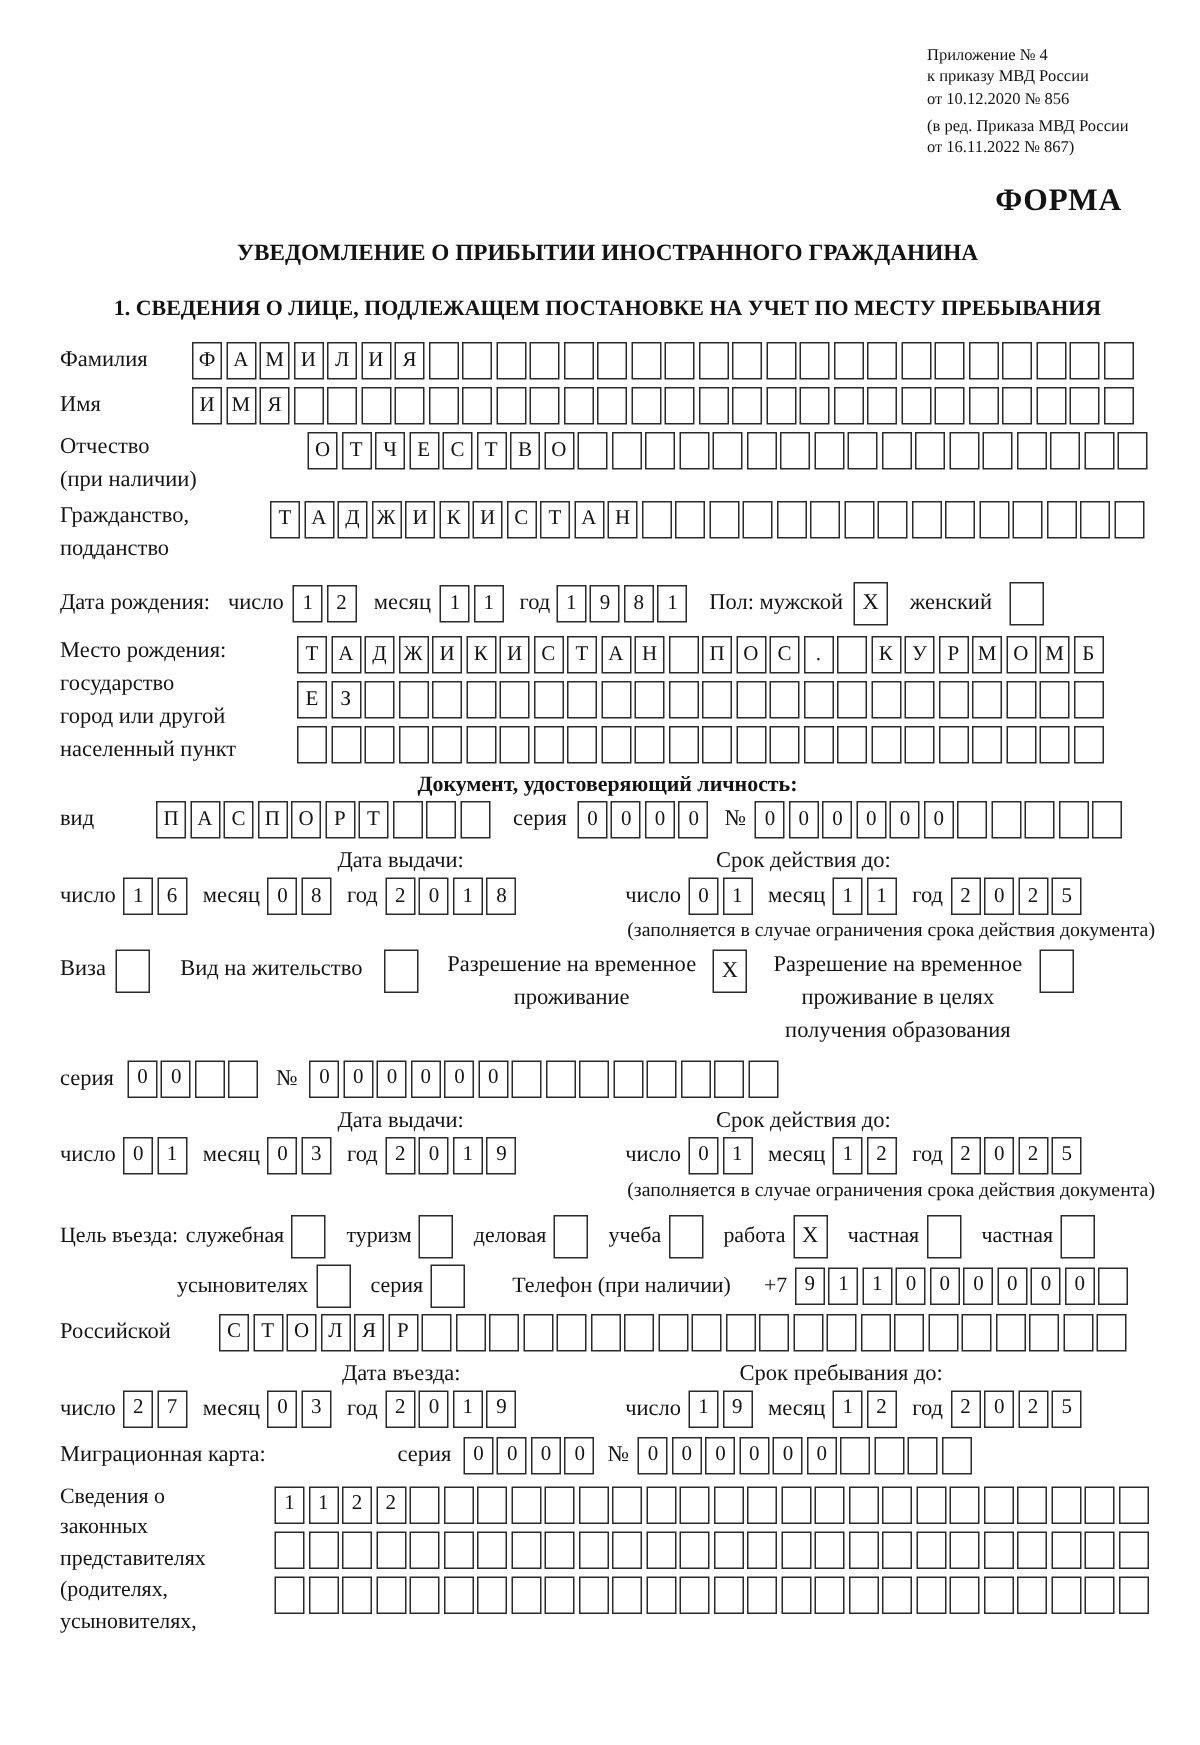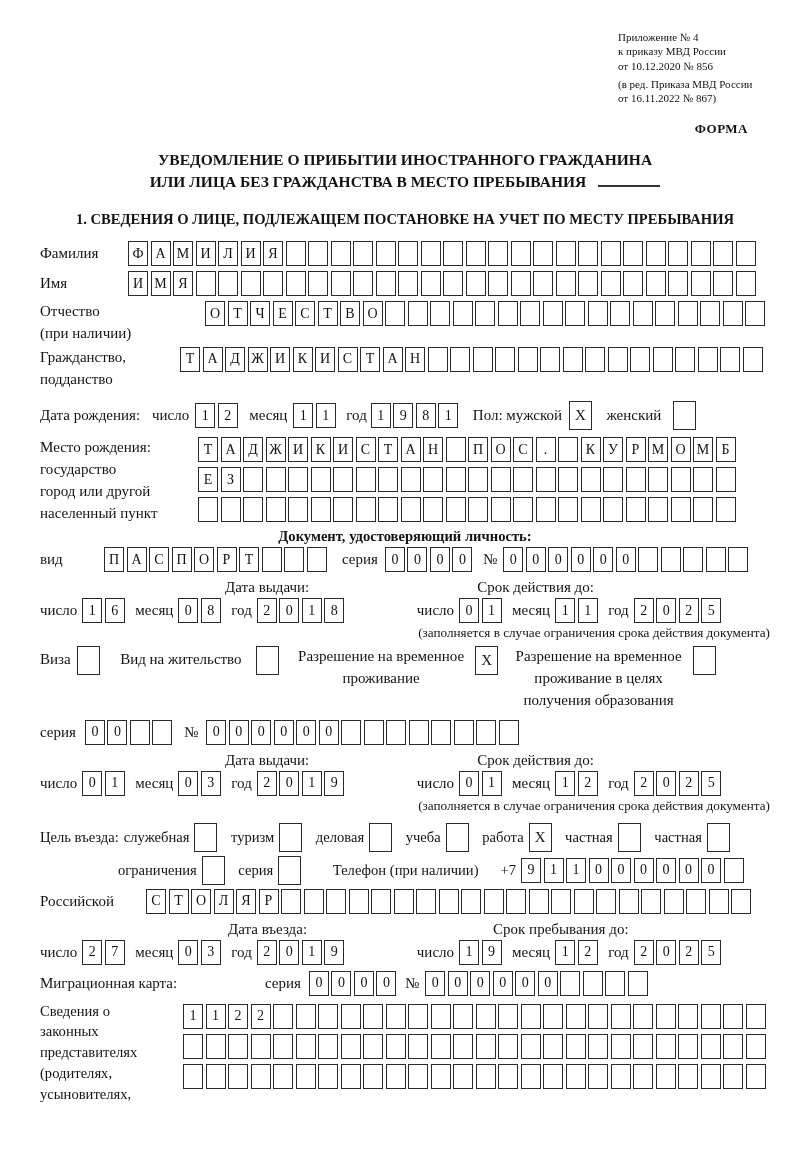--- a/index.html
+++ b/index.html
@@ -8,21 +8,21 @@
     width:800px;height:1163px;overflow:hidden;
     color:#131313;
     font-family:"Liberation Serif","DejaVu Serif",serif;
     font-size:15px;
   }
   .page{width:800px;height:1163px;padding:30px 30px 0 40px}
 
   
   .hdr{margin-left:578px;font-size:11px;line-height:1.3;white-space:nowrap}
   .hdr .amend{margin-top:4px}
-  .form-label{text-align:right;padding-right:22px;font-weight:bold;font-size:13px;margin-top:16px;letter-spacing:.5px}
+  .form-label{text-align:right;padding-right:22px;font-weight:bold;font-size:21px;margin-top:16px;letter-spacing:.5px}
 
   .title{text-align:center;font-weight:bold;font-size:15.5px;line-height:1.42;margin-top:12px}
   .blank{display:inline-block;width:62px;border-bottom:2px solid #333;height:13px;margin-left:12px}
 
   .sec{text-align:center;font-weight:bold;font-size:14.6px;margin-top:18px;white-space:nowrap}
 
   .row{display:flex;align-items:center;margin-top:5px}
   .row.top{align-items:flex-start}
   .cells{display:flex;flex:none;flex-wrap:nowrap}
   .cell{
@@ -56,21 +56,20 @@
     <div>к приказу МВД России</div>
     <div>от 10.12.2020 № 856</div>
     <div class="amend">(в ред. Приказа МВД России</div>
     <div>от 16.11.2022 № 867)</div>
   </div>
 
   <div class="form-label">ФОРМА</div>
 
   <div class="title">
     <div>УВЕДОМЛЕНИЕ О ПРИБЫТИИ ИНОСТРАННОГО ГРАЖДАНИНА</div>
-    <div><span>ИЛИ ЛИЦА БЕЗ ГРАЖДАНСТВА В МЕСТО ПРЕБЫВАНИЯ</span><span class="blank"></span></div>
   </div>
 
   <div class="sec">1. СВЕДЕНИЯ О ЛИЦЕ, ПОДЛЕЖАЩЕМ ПОСТАНОВКЕ НА УЧЕТ ПО МЕСТУ ПРЕБЫВАНИЯ</div>
 
   <div class="row" style="margin-top:13px">
     <span class="lbl" style="width:88px">Фамилия</span>
     <span class="cells">
         <span class="cell">Ф</span>
         <span class="cell">А</span>
         <span class="cell">М</span>
@@ -534,21 +533,21 @@
     <span class="cells gap" data-big="">
         <span class="cell"></span>
       </span>
     <span class="lbl">частная</span>
     <span class="cells" data-big="">
         <span class="cell"></span>
       </span>
   </div>
 
   <div class="prow" style="margin-top:4px;margin-left:78px">
-    <span class="lbl">ограничения</span>
+    <span class="lbl">усыновителях</span>
     <span class="cells gap" data-big="">
         <span class="cell"></span>
       </span>
     <span class="lbl">серия</span>
     <span class="cells gap" data-big="">
         <span class="cell"></span>
       </span>
     <span class="lbl" style="margin-left:18px;margin-right:22px">Телефон (при наличии)</span>
     <span class="lbl">+7</span>
     <span class="cells">

